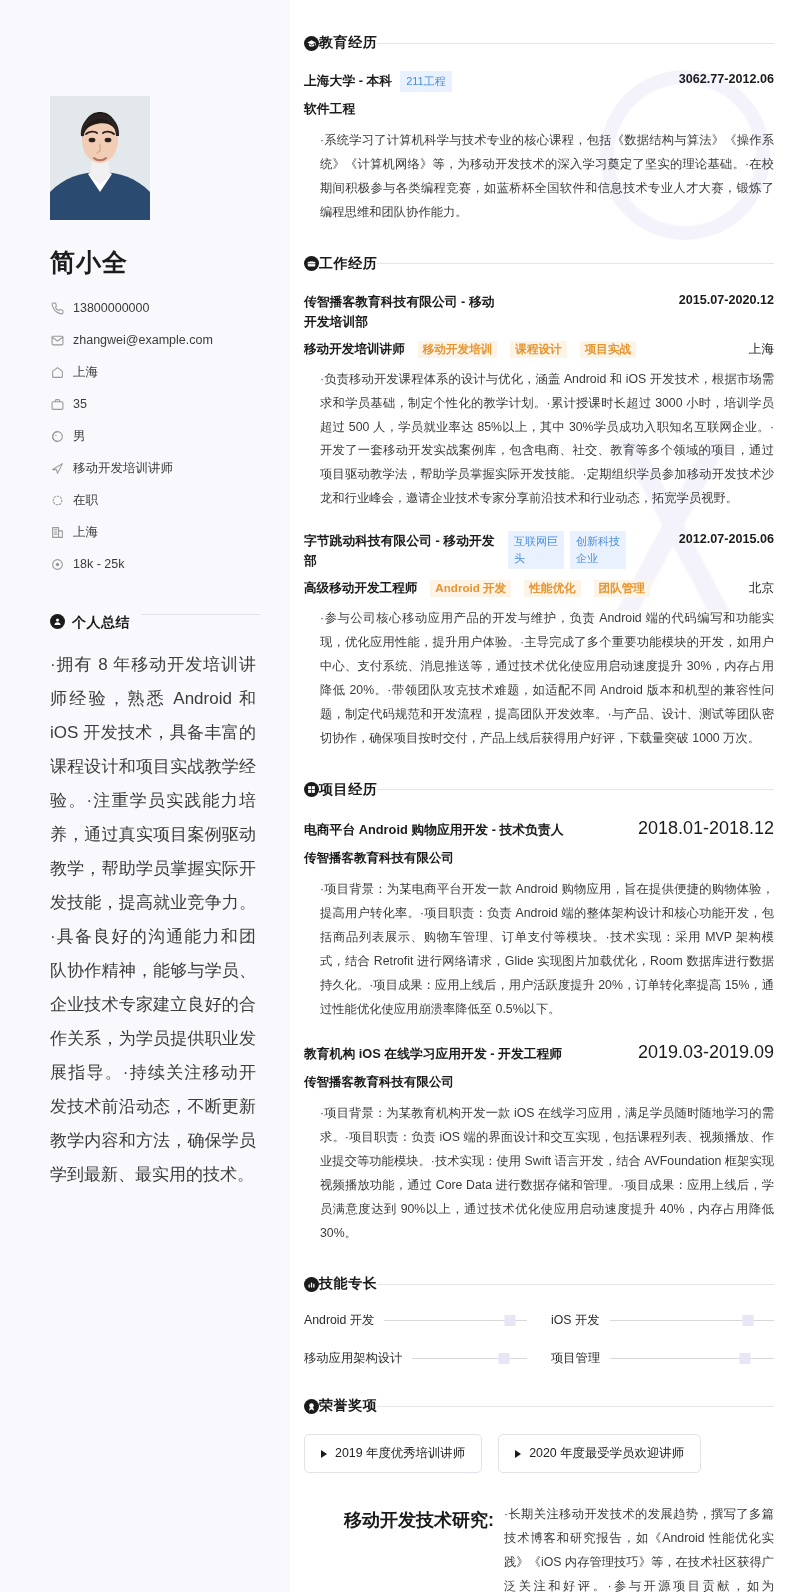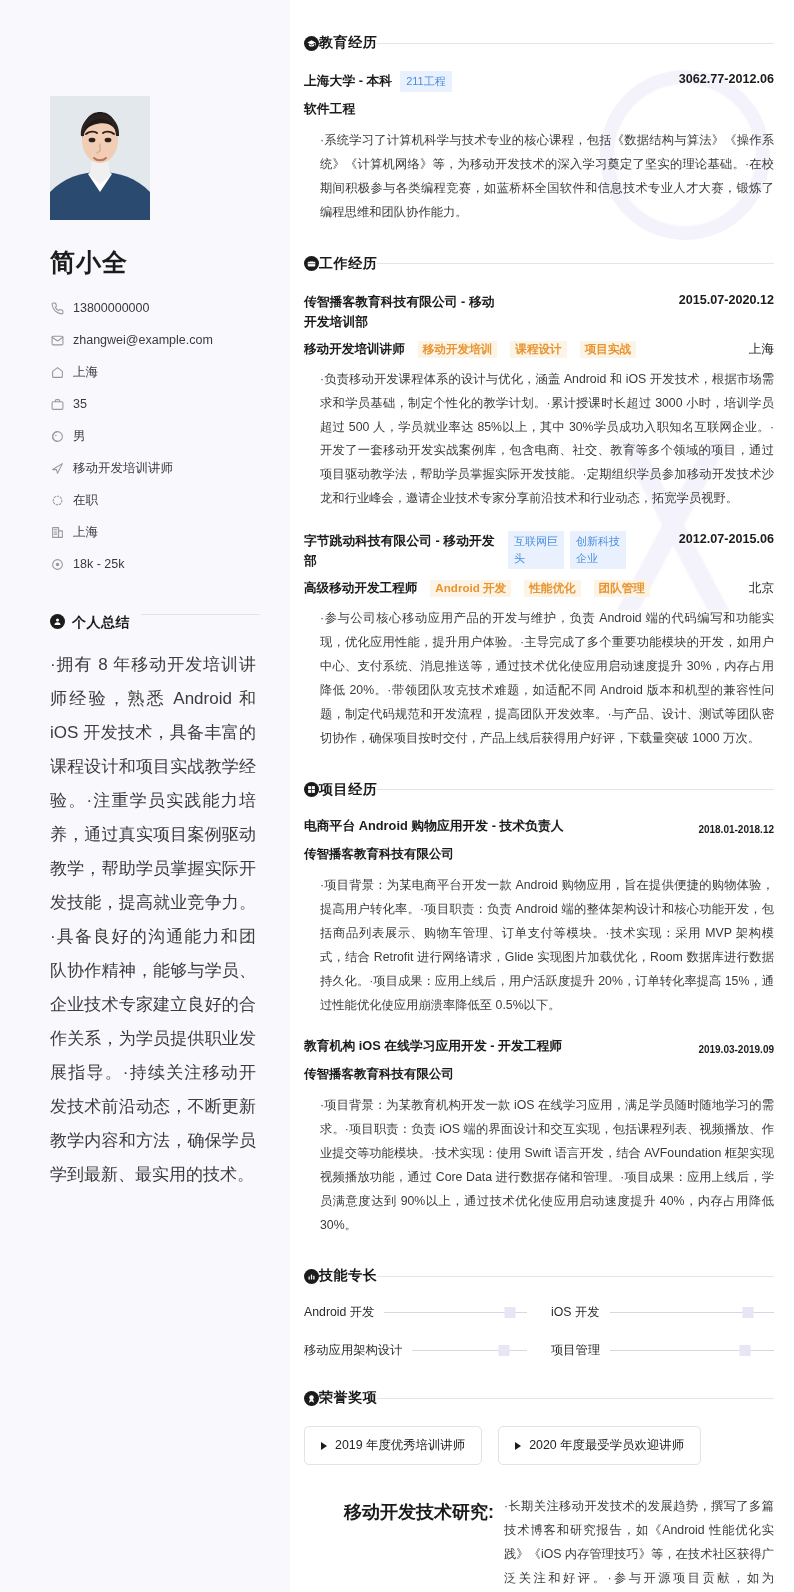--- a/index.html
+++ b/index.html
@@ -200,21 +200,21 @@
     line-height: 1.95;
     color: #3a3a3a;
     text-align: justify;
     margin-left: 16px;
   }
 
   .proj-head {
     display: flex; align-items: flex-end; justify-content: space-between; margin-bottom: 11px;
   }
   .proj-head .title { font-size: 12.8px; font-weight: bold; color: #1b1b1b; }
-  .proj-head .date { font-size: 10px; font-weight: bold; color: #1b1b1b; white-space: nowrap; }
+  .proj-head .date { font-size: 18px; font-weight: normal; color: #1b1b1b; white-space: nowrap; }
 
   
   .skills-grid {
     display: grid;
     grid-template-columns: 1fr 1fr;
     column-gap: 24px;
     row-gap: 21px;
   }
   .skill {
     display: flex; align-items: center; gap: 10px;

